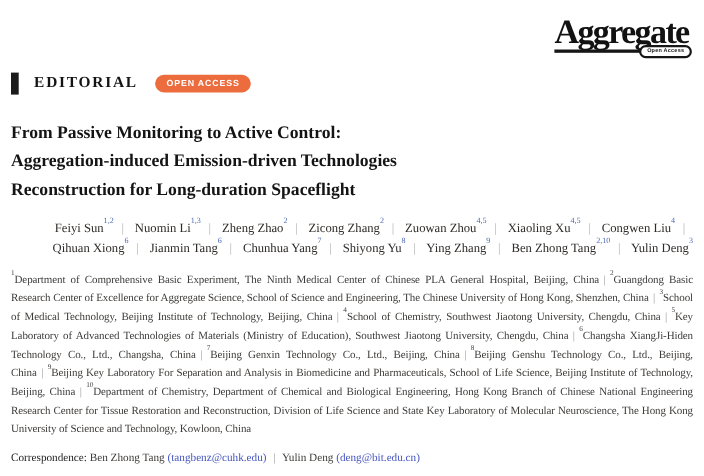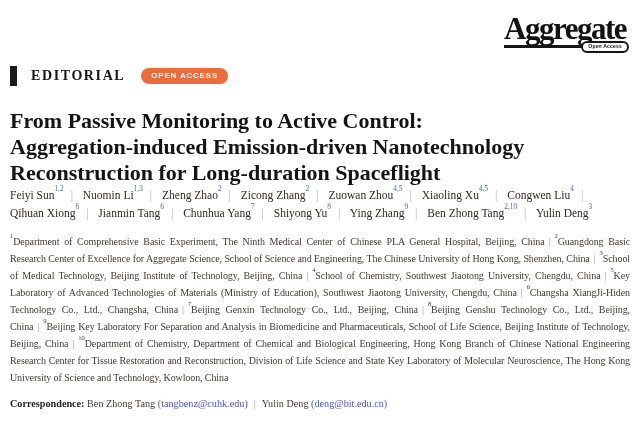--- a/index.html
+++ b/index.html
@@ -34,40 +34,40 @@
     margin-left:14px; font-size:14px; font-weight:bold;
     letter-spacing:1.6px; color:#141414;
   }
   .oa-pill {
     margin-left:16px; background:var(--accent,#ED6C3E); color:#fff;
     font-family:"Liberation Sans", sans-serif; font-size:8px; font-weight:bold;
     letter-spacing:0.8px; padding:4px 10px; border-radius:10px; line-height:1;
   }
 
   
-  .title { margin-top:22px; font-size:22px; font-weight:bold; line-height:26px; color:#141414; }
+  .title { margin-top:22px; font-size:16px; font-weight:bold; line-height:26px; color:#141414; }
 
   
-  .authors { font-size:11.5px; line-height:18px; color:var(--text-dark,#2e2b28); }
+  .authors { margin-top:13px; font-size:11.5px; line-height:18px; color:var(--text-dark,#2e2b28);text-align:right; }
   .author-unit { white-space:nowrap; }
   .author-name { color:var(--text-dark,#2e2b28); }
   .authors sup { font-size:64%; line-height:0; position:relative; top:-0.45em; color:var(--sup-blue,#4A67B2); }
   .author-sep { color:#b3b3b3; margin:0 7px; }
 
   
   .affils {
     margin-top:11px; font-size:10px; letter-spacing:-0.1px;
     line-height:17px; text-align:justify; color:#3e3c3a;
   }
   .affils sup { font-size:66%; line-height:0; position:relative; top:-0.4em; color:#3e3c3a; }
   .affil-sep { color:#999999; margin:0 4px; }
 
   
   .corr { margin-top:10px; font-size:10.2px; line-height:16px; color:#3e3c3a; }
-  .corr-label { font-weight:bold; color:#1e1e1e; }
+  .corr-label { font-weight:normal; color:#1e1e1e; }
   .corr-email { color:var(--link-blue,#4656C0); }
   .email-link { color:var(--link-blue,#4656C0); text-decoration:none; cursor:pointer; }
   .corr-sep { color:#999999; margin:0 6px; }
 </style>
 </head>
 <body>
 
 <div class="page">
 
   <header class="masthead">
@@ -80,21 +80,21 @@
   </header>
 
   <div class="type-row">
     <span class="type-bar"></span>
     <span class="type-label">EDITORIAL</span>
     <span class="oa-pill">OPEN ACCESS</span>
   </div>
 
   <h1 class="title" id="title">
       <div class="title-line">From Passive Monitoring to Active Control:</div>
-      <div class="title-line">Aggregation-induced Emission-driven Nanotechnology</div>
+      <div class="title-line">Aggregation-induced Emission-driven Technologies</div>
       <div class="title-line">Reconstruction for Long-duration Spaceflight</div>
     </h1>
 
   <div class="authors" id="authors"><span class="author-unit"><span class="author-name">Feiyi Sun</span><sup class="author-sup">1,2</sup><span class="author-sep">|</span></span> <span class="author-unit"><span class="author-name">Nuomin Li</span><sup class="author-sup">1,3</sup><span class="author-sep">|</span></span> <span class="author-unit"><span class="author-name">Zheng Zhao</span><sup class="author-sup">2</sup><span class="author-sep">|</span></span> <span class="author-unit"><span class="author-name">Zicong Zhang</span><sup class="author-sup">2</sup><span class="author-sep">|</span></span> <span class="author-unit"><span class="author-name">Zuowan Zhou</span><sup class="author-sup">4,5</sup><span class="author-sep">|</span></span> <span class="author-unit"><span class="author-name">Xiaoling Xu</span><sup class="author-sup">4,5</sup><span class="author-sep">|</span></span> <span class="author-unit"><span class="author-name">Congwen Liu</span><sup class="author-sup">4</sup><span class="author-sep">|</span></span> <span class="author-unit"><span class="author-name">Qihuan Xiong</span><sup class="author-sup">6</sup><span class="author-sep">|</span></span> <span class="author-unit"><span class="author-name">Jianmin Tang</span><sup class="author-sup">6</sup><span class="author-sep">|</span></span> <span class="author-unit"><span class="author-name">Chunhua Yang</span><sup class="author-sup">7</sup><span class="author-sep">|</span></span> <span class="author-unit"><span class="author-name">Shiyong Yu</span><sup class="author-sup">8</sup><span class="author-sep">|</span></span> <span class="author-unit"><span class="author-name">Ying Zhang</span><sup class="author-sup">9</sup><span class="author-sep">|</span></span> <span class="author-unit"><span class="author-name">Ben Zhong Tang</span><sup class="author-sup">2,10</sup><span class="author-sep">|</span></span> <span class="author-unit"><span class="author-name">Yulin Deng</span><sup class="author-sup">3</sup></span> </div>
 
   <p class="affils" id="affils"><sup class="affil-sup">1</sup><span class="affil-text">Department of Comprehensive Basic Experiment, The Ninth Medical Center of Chinese PLA General Hospital, Beijing, China</span><span class="affil-sep">|</span><sup class="affil-sup">2</sup><span class="affil-text">Guangdong Basic Research Center of Excellence for Aggregate Science, School of Science and Engineering, The Chinese University of Hong Kong, Shenzhen, China</span><span class="affil-sep">|</span><sup class="affil-sup">3</sup><span class="affil-text">School of Medical Technology, Beijing Institute of Technology, Beijing, China</span><span class="affil-sep">|</span><sup class="affil-sup">4</sup><span class="affil-text">School of Chemistry, Southwest Jiaotong University, Chengdu, China</span><span class="affil-sep">|</span><sup class="affil-sup">5</sup><span class="affil-text">Key Laboratory of Advanced Technologies of Materials (Ministry of Education), Southwest Jiaotong University, Chengdu, China</span><span class="affil-sep">|</span><sup class="affil-sup">6</sup><span class="affil-text">Changsha XiangJi-Hiden Technology Co., Ltd., Changsha, China</span><span class="affil-sep">|</span><sup class="affil-sup">7</sup><span class="affil-text">Beijing Genxin Technology Co., Ltd., Beijing, China</span><span class="affil-sep">|</span><sup class="affil-sup">8</sup><span class="affil-text">Beijing Genshu Technology Co., Ltd., Beijing, China</span><span class="affil-sep">|</span><sup class="affil-sup">9</sup><span class="affil-text">Beijing Key Laboratory For Separation and Analysis in Biomedicine and Pharmaceuticals, School of Life Science, Beijing Institute of Technology, Beijing, China</span><span class="affil-sep">|</span><sup class="affil-sup">10</sup><span class="affil-text">Department of Chemistry, Department of Chemical and Biological Engineering, Hong Kong Branch of Chinese National Engineering Research Center for Tissue Restoration and Reconstruction, Division of Life Science and State Key Laboratory of Molecular Neuroscience, The Hong Kong University of Science and Technology, Kowloon, China</span></p>
 
   <p class="corr" id="corr"><span class="corr-label">Correspondence:</span> <span class="corr-name">Ben Zhong Tang</span> <span class="corr-email">(<a class="email-link" href="mailto:tangbenz@cuhk.edu">tangbenz@cuhk.edu</a>)</span><span class="corr-sep">|</span><span class="corr-name">Yulin Deng</span> <span class="corr-email">(<a class="email-link" href="mailto:deng@bit.edu.cn">deng@bit.edu.cn</a>)</span></p>
 
 </div>

